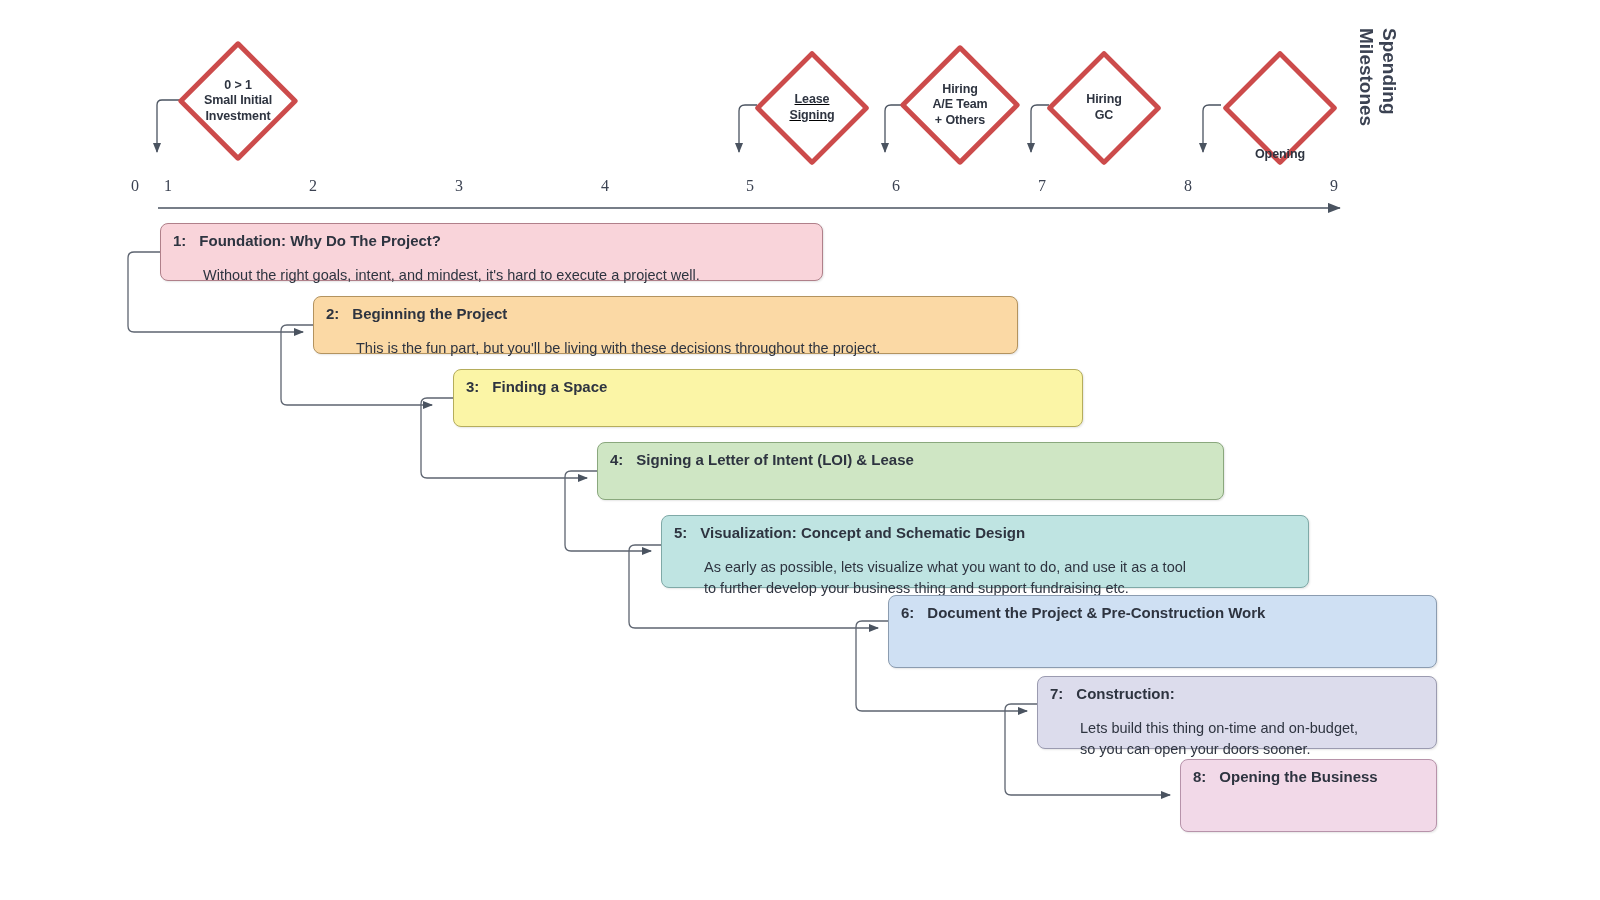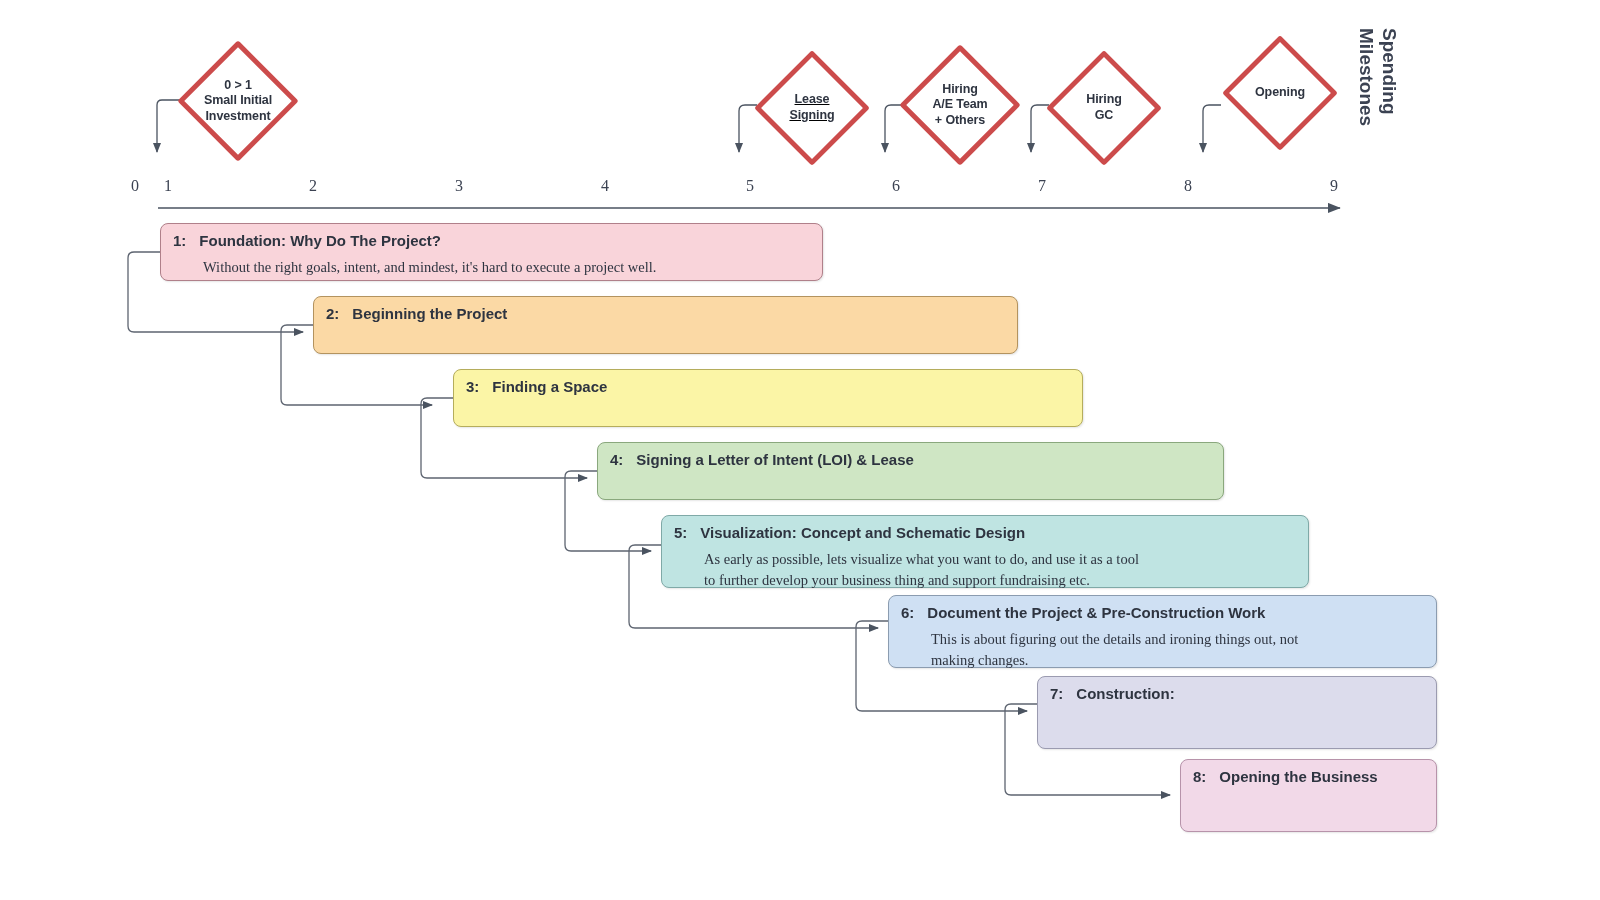--- a/index.html
+++ b/index.html
@@ -98,22 +98,21 @@
   }
   .phase-title {
     font-size: 15px;
     font-weight: bold;
     color: #2e3440;
   }
   .phase-desc {
     font-size: 14.5px;
     color: #2e3440;
     line-height: 1.45;
-    margin-top: 8px;
-    font-family: Liberation Serif, serif;
+    margin-top: 16px;
   }
   .phase-desc.indent-a { margin-left: 30px; }
 </style>
 </head>
 <body>
 
 <div id="canvas">
 
   <svg id="wires" viewBox="0 0 1600 900" width="1600" height="900" xmlns="http://www.w3.org/2000/svg">
     <defs>
@@ -177,21 +176,21 @@
 A/E Team
 + Others</span>
   </div>
 
   <div class="diamond" style="left:1049px; top:53px; width:110px; height:110px;">
     <span class="dshape" style="width:82px;height:82px;margin-left:-41px;margin-top:-41px;"></span>
     <span class="dlabel">Hiring
 GC</span>
   </div>
 
-  <div class="diamond" style="left:1221px; top:38px; width:118px; height:110px;">
+  <div class="diamond" style="left:1221px; top:53px; width:118px; height:110px;align-items:flex-end;">
     <span class="dshape" style="width:82px;height:82px;margin-left:-41px;margin-top:-41px;"></span>
     <span class="dlabel">Opening</span>
   </div>
 
   <span class="tick" style="left:122px; top:177px;">0</span>
   <span class="tick" style="left:155px; top:177px;">1</span>
   <span class="tick" style="left:300px; top:177px;">2</span>
   <span class="tick" style="left:446px; top:177px;">3</span>
   <span class="tick" style="left:592px; top:177px;">4</span>
   <span class="tick" style="left:737px; top:177px;">5</span>
@@ -209,20 +208,21 @@
       <span class="phase-title">Foundation: Why Do The Project?</span>
     </div>
     <div class="phase-desc indent-a">Without the right goals, intent, and mindest, it's hard to execute a project well.</div>
   </div>
 
   <div class="phase" style="left:313px; top:296px; width:705px; height:58px; background:#fbd9a5; border-color:#b3935f;">
     <div class="phase-title-row">
       <span class="phase-num">2:</span>
       <span class="phase-title">Beginning the Project</span>
     </div>
+    <div class="phase-desc indent-a">This is the fun part, but you'll be living with these decisions throughout the project.</div>
   </div>
 
   <div class="phase" style="left:453px; top:369px; width:630px; height:58px; background:#fbf5a6; border-color:#b5ad5c;">
     <div class="phase-title-row">
       <span class="phase-num">3:</span>
       <span class="phase-title">Finding a Space</span>
     </div>
   </div>
 
   <div class="phase" style="left:597px; top:442px; width:627px; height:58px; background:#cfe6c4; border-color:#8aa87d;">
@@ -239,29 +239,29 @@
     </div>
     <div class="phase-desc indent-a" style="white-space:pre-line;">As early as possible, lets visualize what you want to do, and use it as a tool
 to further develop your business thing and support fundraising etc.</div>
   </div>
 
   <div class="phase" style="left:888px; top:595px; width:549px; height:73px; background:#cfe0f3; border-color:#8b9cb0;">
     <div class="phase-title-row">
       <span class="phase-num">6:</span>
       <span class="phase-title">Document the Project &amp; Pre-Construction Work</span>
     </div>
-    <div class="phase-desc indent-a" style="white-space:pre-line;">This is about figuring out the details and ironing things out, not
-making changes.</div>
   </div>
 
   <div class="phase" style="left:1037px; top:676px; width:400px; height:73px; background:#dcdcec; border-color:#9b9bb0;">
     <div class="phase-title-row">
       <span class="phase-num">7:</span>
       <span class="phase-title">Construction:</span>
     </div>
+    <div class="phase-desc indent-a" style="white-space:pre-line;">Lets build this thing on-time and on-budget,
+so you can open your doors sooner.</div>
   </div>
 
   <div class="phase" style="left:1180px; top:759px; width:257px; height:73px; background:#f2d9e8; border-color:#b793aa;">
     <div class="phase-title-row">
       <span class="phase-num">8:</span>
       <span class="phase-title">Opening the Business</span>
     </div>
   </div>
 
 </div>

